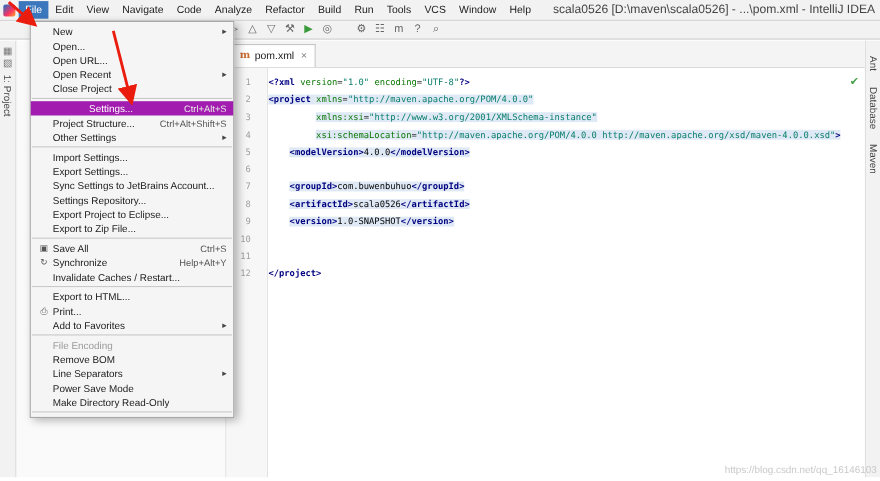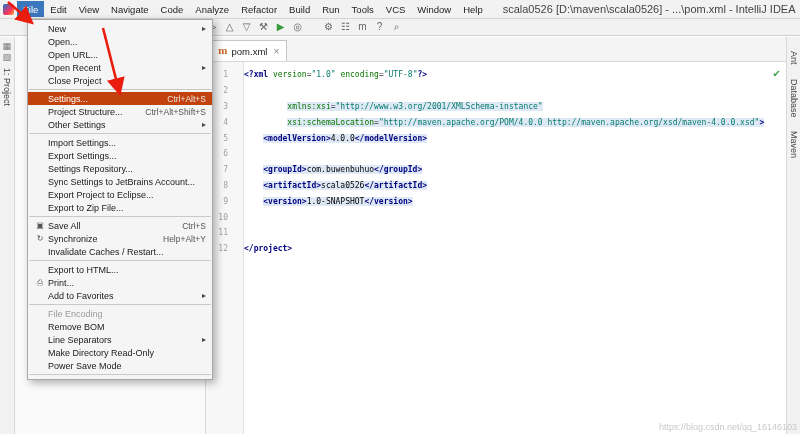--- a/index.html
+++ b/index.html
@@ -47,21 +47,21 @@
   .right-stripe{width:14px;flex:none;background:#f2f2f2;border-left:1px solid #d8d8d8;display:flex;flex-direction:column;align-items:center;padding-top:14px;gap:14px;}
   .vlabel{writing-mode:vertical-lr;font-size:9px;color:#444;white-space:nowrap;}
 
   
   .dropdown{position:absolute;left:27px;top:19px;width:186px;background:#f5f5f5;border:1px solid #a8a8a8;box-shadow:3px 3px 8px rgba(0,0,0,.3);padding:2px 0;z-index:50;}
   .mi{height:13px;display:flex;align-items:center;padding:0 6px 0 4px;font-size:9px;color:#1a1a1a;}
   .mi .ico{width:16px;flex:none;font-size:8px;color:#555;text-align:center;}
   .mi .lbl{white-space:nowrap;overflow:hidden;}
   .mi .sc{margin-left:auto;font-size:8.5px;color:#555;padding-left:8px;white-space:nowrap;}
   .mi .arr{margin-left:auto;font-size:8px;color:#444;}
-  .mi.selected{background:#c2410c;color:#fff;}
+  .mi.selected{background:#a21caf;color:#fff;gap:33px;}
   .mi.selected .sc{color:#e8e8e8;}
   .mi.disabled{color:#9a9a9a;}
   .sep{height:1px;background:#c9c9c9;margin:2px 1px;}
 
   .arrows{position:absolute;left:0;top:0;z-index:100;pointer-events:none;}
   .watermark{position:absolute;right:3px;bottom:2px;font-size:9px;color:#c9c9c9;z-index:40;white-space:nowrap;}
 </style>
 </head>
 <body>
 
@@ -130,20 +130,21 @@
         </div>
       </div>
       <span class="check">✔</span>
       <div class="editor">
           <div class="line">
             <span class="ln">1</span>
             <span class="code"><span class="tok-tag">&lt;?xml </span><span class="tok-attr">version</span><span class="tok-eq">=</span><span class="tok-val">"1.0"</span><span class="tok-eq"> </span><span class="tok-attr">encoding</span><span class="tok-eq">=</span><span class="tok-val">"UTF-8"</span><span class="tok-tag">?&gt;</span></span>
           </div>
           <div class="line hl">
             <span class="ln">2</span>
+            <span class="code"><span class="tok-tag">&lt;project </span><span class="tok-attr">xmlns</span><span class="tok-eq">=</span><span class="tok-val">"http://maven.apache.org/POM/4.0.0"</span></span>
           </div>
           <div class="line hl">
             <span class="ln">3</span>
             <span class="code"><span class="tok-ind">         </span><span class="tok-attr">xmlns:xsi</span><span class="tok-eq">=</span><span class="tok-val">"http://www.w3.org/2001/XMLSchema-instance"</span></span>
           </div>
           <div class="line hl">
             <span class="ln">4</span>
             <span class="code"><span class="tok-ind">         </span><span class="tok-attr">xsi:schemaLocation</span><span class="tok-eq">=</span><span class="tok-val">"http://maven.apache.org/POM/4.0.0 http://maven.apache.org/xsd/maven-4.0.0.xsd"</span><span class="tok-tag">&gt;</span></span>
           </div>
           <div class="line hl">
@@ -231,25 +232,25 @@
       <div class="mi">
         <span class="ico"></span>
         <span class="lbl">Import Settings...</span>
       </div>
       <div class="mi">
         <span class="ico"></span>
         <span class="lbl">Export Settings...</span>
       </div>
       <div class="mi">
         <span class="ico"></span>
+        <span class="lbl">Sync Settings to JetBrains Account...</span>
+      </div>
+      <div class="mi">
+        <span class="ico"></span>
         <span class="lbl">Settings Repository...</span>
-      </div>
-      <div class="mi">
-        <span class="ico"></span>
-        <span class="lbl">Sync Settings to JetBrains Account...</span>
       </div>
       <div class="mi">
         <span class="ico"></span>
         <span class="lbl">Export Project to Eclipse...</span>
       </div>
       <div class="mi">
         <span class="ico"></span>
         <span class="lbl">Export to Zip File...</span>
       </div>
       <div class="sep"></div>
@@ -290,25 +291,25 @@
         <span class="ico"></span>
         <span class="lbl">Remove BOM</span>
       </div>
       <div class="mi">
         <span class="ico"></span>
         <span class="lbl">Line Separators</span>
         <span class="arr">▸</span>
       </div>
       <div class="mi">
         <span class="ico"></span>
+        <span class="lbl">Power Save Mode</span>
+      </div>
+      <div class="mi">
+        <span class="ico"></span>
         <span class="lbl">Make Directory Read-Only</span>
-      </div>
-      <div class="mi">
-        <span class="ico"></span>
-        <span class="lbl">Power Save Mode</span>
       </div>
       <div class="sep"></div>
     </div>
 
   <svg class="arrows" width="800" height="437" viewBox="0 0 800 437">
     <defs>
       <marker id="ah" markerWidth="7" markerHeight="7" refX="5" refY="3.5" orient="auto">
         <path d="M0,0 L7,3.5 L0,7 Z" fill="#ea1c0d"></path>
       </marker>
     </defs>

